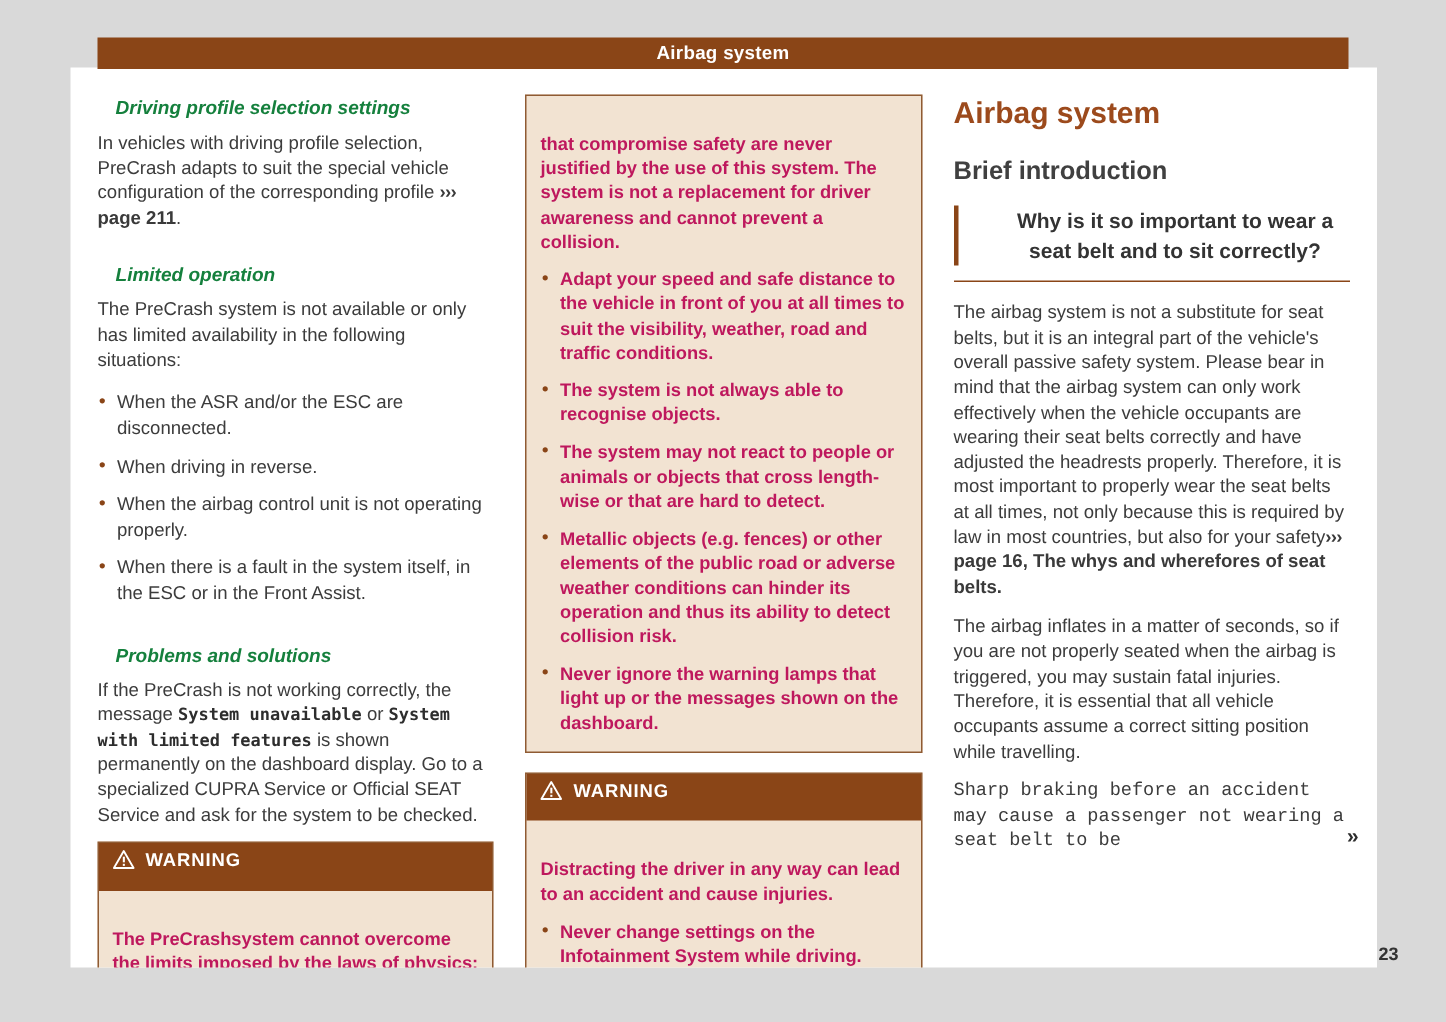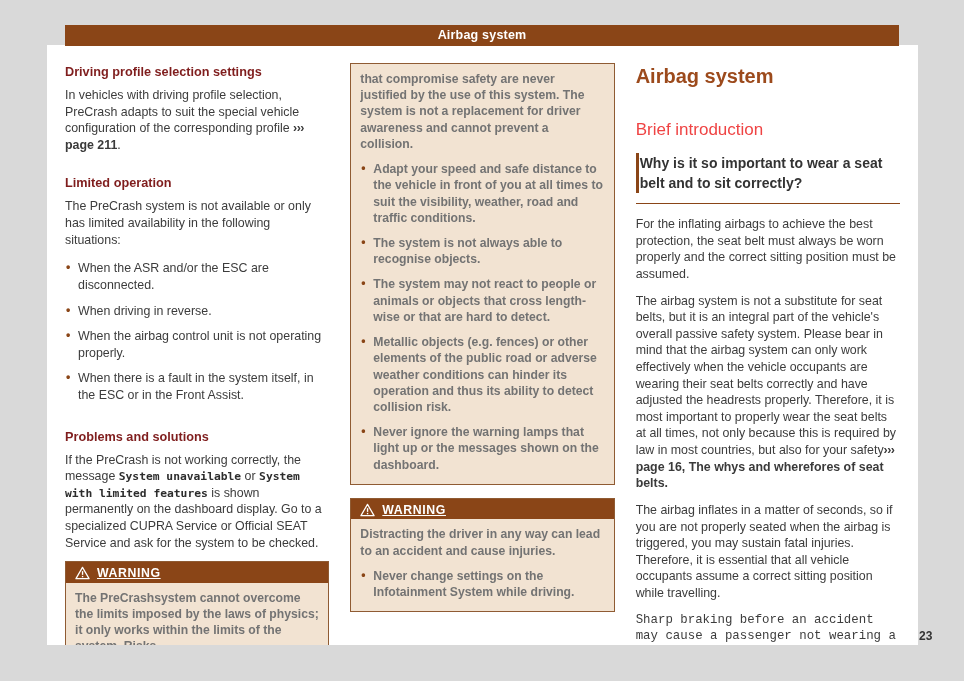--- a/index.html
+++ b/index.html
@@ -21,54 +21,54 @@
   .sheet {
     position: absolute; left: 47px; top: 45px; width: 871px; height: 600px;
     background: #ffffff; overflow: hidden;
     display: grid; grid-template-columns: 1fr 1fr 1fr; column-gap: 21px;
     padding: 18px 18px 0 18px;
   }
   .col { display: flex; flex-direction: column; min-width: 0; color: #3c3c3c;
          font-size: 12.4px; line-height: 1.34; }
 
   .col p { margin: 0 0 10px; }
-  .subhead { font-size: 12.7px; font-weight: bold; color: #7f1d1d; margin: 12px 0 6px; }
+  .subhead { font-size: 12.7px; font-weight: bold; color: #15803d; margin: 12px 12px 6px; font-style: italic; }
   .subhead.first { margin-top: 1px; }
 
   ul.plain { list-style: none; margin: 2px 0 4px; }
   ul.plain li { position: relative; padding-left: 13px; margin-bottom: 9px; }
   ul.plain li::before { content: "\2022"; position: absolute; left: 1px; top: -1px;
                         color: #8A4517; font-weight: bold; }
 
   .mono { font-family: "DejaVu Sans Mono", monospace; font-weight: bold;
           font-size: 11.3px; color: #2d2d2d; }
   .xref { font-weight: bold; color: #3a3a3a; }
   .chev { font-weight: bold; color: #3a3a3a; letter-spacing: -0.5px; }
 
   
   .warnbox { border: 1px solid #8F5B33; background: #F2E3D2; }
   .warnhead { background: #8A4517; color: #ffffff; font-weight: bold; font-size: 12.3px;
-              padding: 3px 9px 1px; display: flex; align-items: center; gap: 7px;
-              letter-spacing: .6px; text-decoration: underline; }
+              padding: 3px 9px 12px; display: flex; align-items: center; gap: 7px;
+              letter-spacing: .6px; }
   .warnhead svg { flex: 0 0 auto; display: block; }
-  .warnbody { padding: 7px 9px 2px; font-weight: bold; font-size: 12.2px;
-              line-height: 1.33; color: #737373; }
+  .warnbody { padding: 24px 9px 2px; font-weight: bold; font-size: 12.2px;
+              line-height: 1.33; color: #be185d; }
   .warnbody p { margin: 0 0 9px; }
   .warnbody ul.plain li { margin-bottom: 9px; }
   .warnbody ul.plain { margin-bottom: 0; }
 
   .left-warn { margin-top: auto; margin-bottom: 14px; }
   .warn2 { margin-top: 13px; }
 
   
   .h1-brown { font-size: 20px; font-weight: bold; color: #9C4A1C; margin: 0 0 13px; }
-  .h2-brown { font-size: 17px; font-weight: normal; color: #ef4444; margin: 16px 0 11px; }
+  .h2-brown { font-size: 17px; font-weight: bold; color: #404040; margin: 0 0 11px; }
   .question-wrap { border-bottom: 1px solid #8A4517; padding-bottom: 10px; margin-bottom: 12px; }
-  .question { border-left: 3px solid #8A4517; padding-left: 1px;
-              font-size: 14px; font-weight: bold; color: #333333; line-height: 1.45; }
+  .question { border-left: 3px solid #8A4517; padding-left: 28px;
+              font-size: 14px; font-weight: bold; color: #333333; line-height: 1.45; text-align: center; }
 
   .p-last { position: relative; font-family: Liberation Mono, monospace; }
   .cont-mark { position: absolute; right: -6px; bottom: 0; font-weight: bold;
                color: #2d2d2d; font-size: 14px; }
 
   .pagenum { position: absolute; left: 919px; top: 629px; font-size: 12px;
              font-weight: bold; color: #333333; }
 </style>
 </head>
 <body>
@@ -145,21 +145,20 @@
     </div>
 
     <div class="col">
       <div class="h1-brown">Airbag system</div>
       <div class="h2-brown">Brief introduction</div>
 
       <div class="question-wrap">
         <div class="question">Why is it so important to wear a seat belt and to sit correctly?</div>
       </div>
 
-      <p>For the inflating airbags to achieve the best protection, the seat belt must always be worn properly and the correct sitting position must be assumed.</p>
       <p><span>The airbag system is not a substitute for seat belts, but it is an integral part of the vehicle's overall passive safety system. Please bear in mind that the airbag system can only work effectively when the vehicle occupants are wearing their seat belts correctly and have adjusted the headrests properly. Therefore, it is most important to properly wear the seat belts at all times, not only because this is required by law in most countries, but also for your safety</span><span class="chev">›››</span><span class="xref"> page 16, The whys and wherefores of seat belts.</span></p>
       <p>The airbag inflates in a matter of seconds, so if you are not properly seated when the airbag is triggered, you may sustain fatal injuries. Therefore, it is essential that all vehicle occupants assume a correct sitting position while travelling.</p>
       <p class="p-last"><span>Sharp braking before an accident may cause a passenger not wearing a seat belt to be</span><span class="cont-mark">»</span></p>
     </div>
 
   </div>
 
   <div class="pagenum">23</div>
 </div>
 

